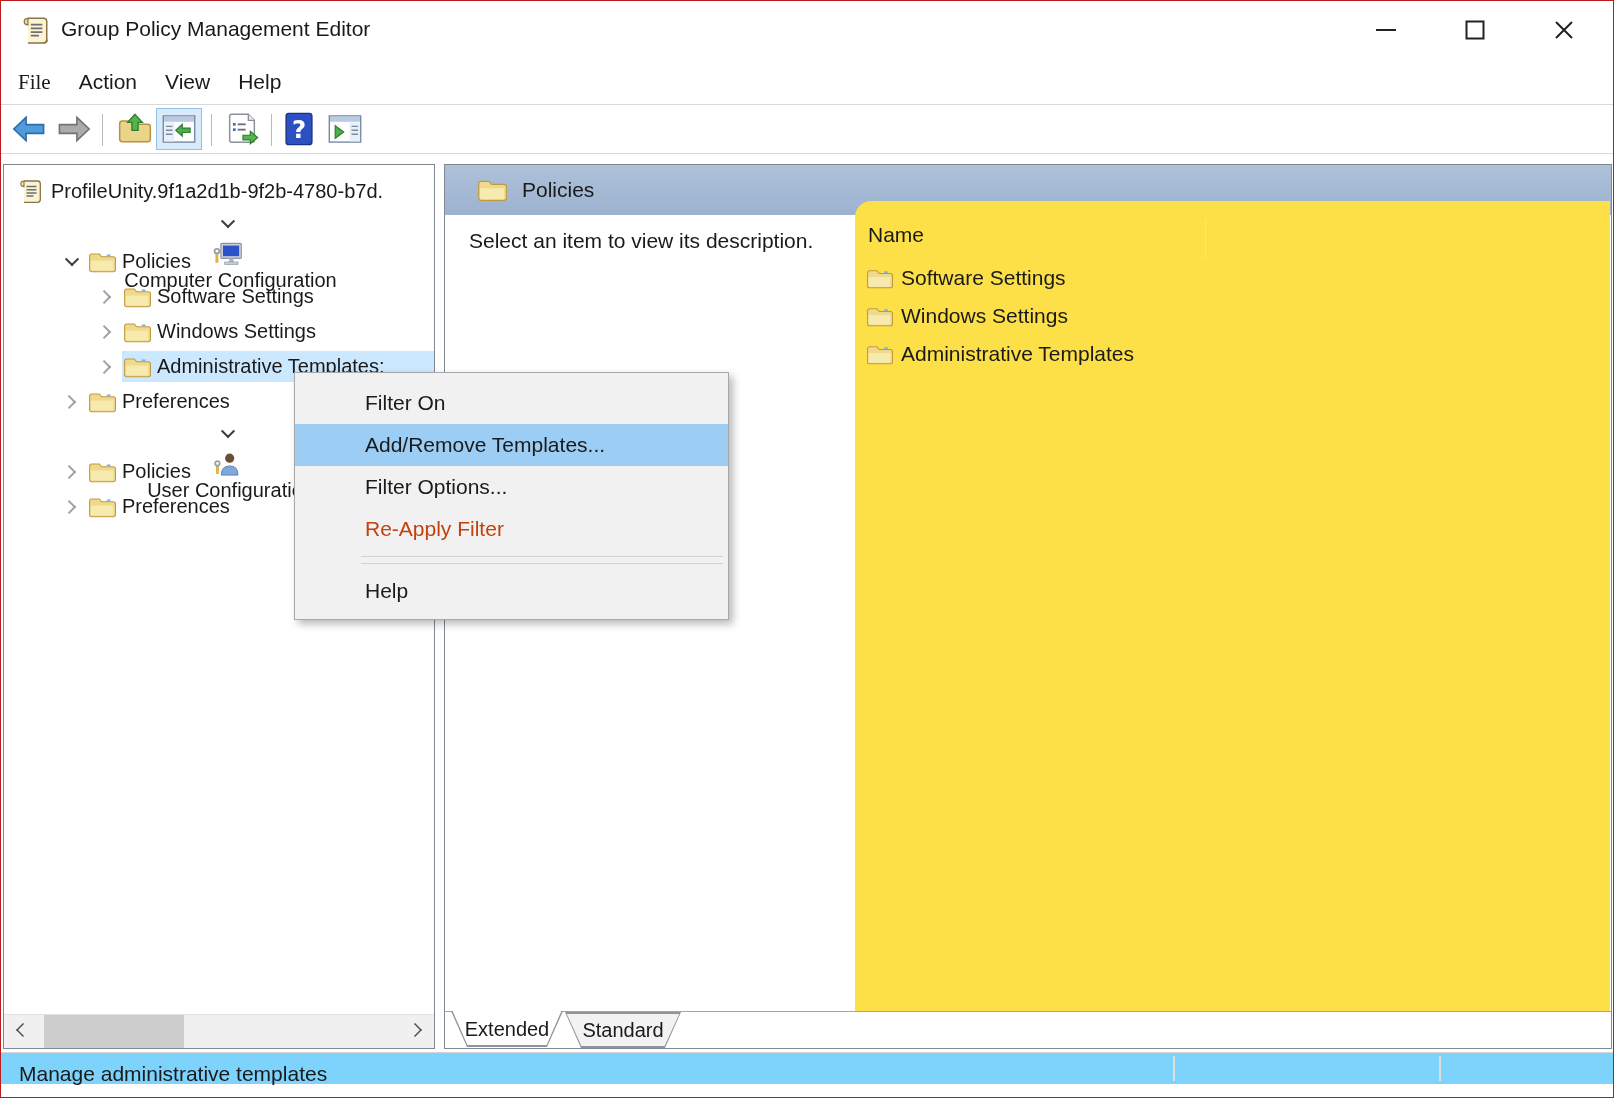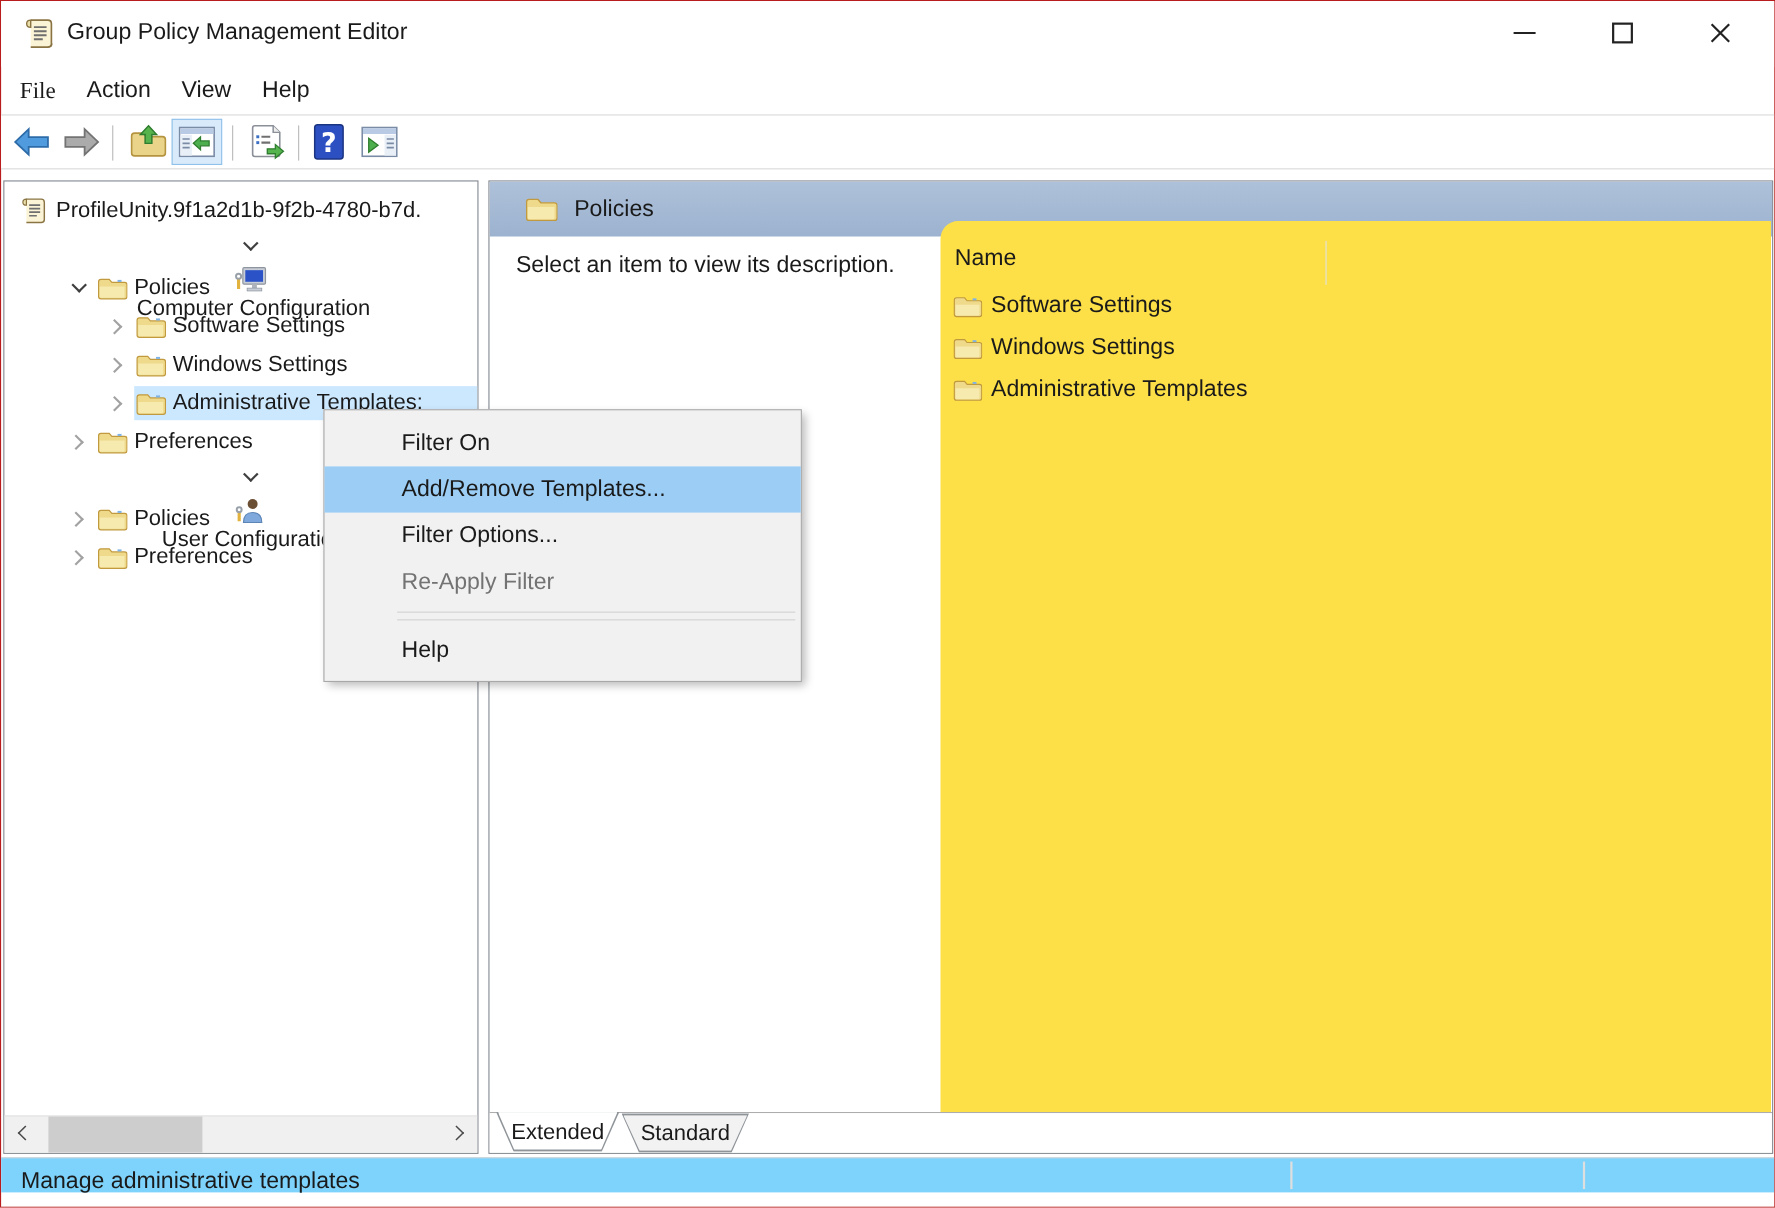--- a/index.html
+++ b/index.html
@@ -79,21 +79,21 @@
   .tab .tab-label { position:relative; z-index:2; display:flex; height:100%; align-items:center; justify-content:center; font-size:20px; }
   #tab-extended { width:112px; margin-top:-1px; }
   #tab-standard { width:116px; margin-left:2px; }
 
   
   #context-menu { position:absolute; left:293px; top:371px; width:435px;
                   background:#f1f1f1; border:1px solid #a8a8a8;
                   box-shadow:4px 4px 8px rgba(0,0,0,.28); padding:9px 0 7px 0; z-index:50; }
   .ctx-item { position:relative; height:42px; display:flex; align-items:center; padding-left:70px; font-size:21px; }
   .ctx-item.highlighted { background:#9ccef5; }
-  .ctx-item.disabled { color:#737373; }
+  .ctx-item.disabled { color:#c2410c; }
   .ctx-sep { height:1px; background:#d2d2d2; margin:6px 5px 6px 66px; }
   .submenu-arrow { position:absolute; right:26px; top:15px; width:10px; height:10px;
                    border-top:2.4px solid #3f3f3f; border-right:2.4px solid #3f3f3f; transform:rotate(45deg); }
 
   
   #statusbar { position:absolute; left:0; top:1051px; width:100%; height:32px;
                background:#7dd3fc; border-top:1px solid #d7d7d7; }
   #status-text { position:absolute; left:18px; top:9px; font-size:21px; }
   .status-sep { position:absolute; top:3px; bottom:3px; width:2px; background:#dedede; }
 

